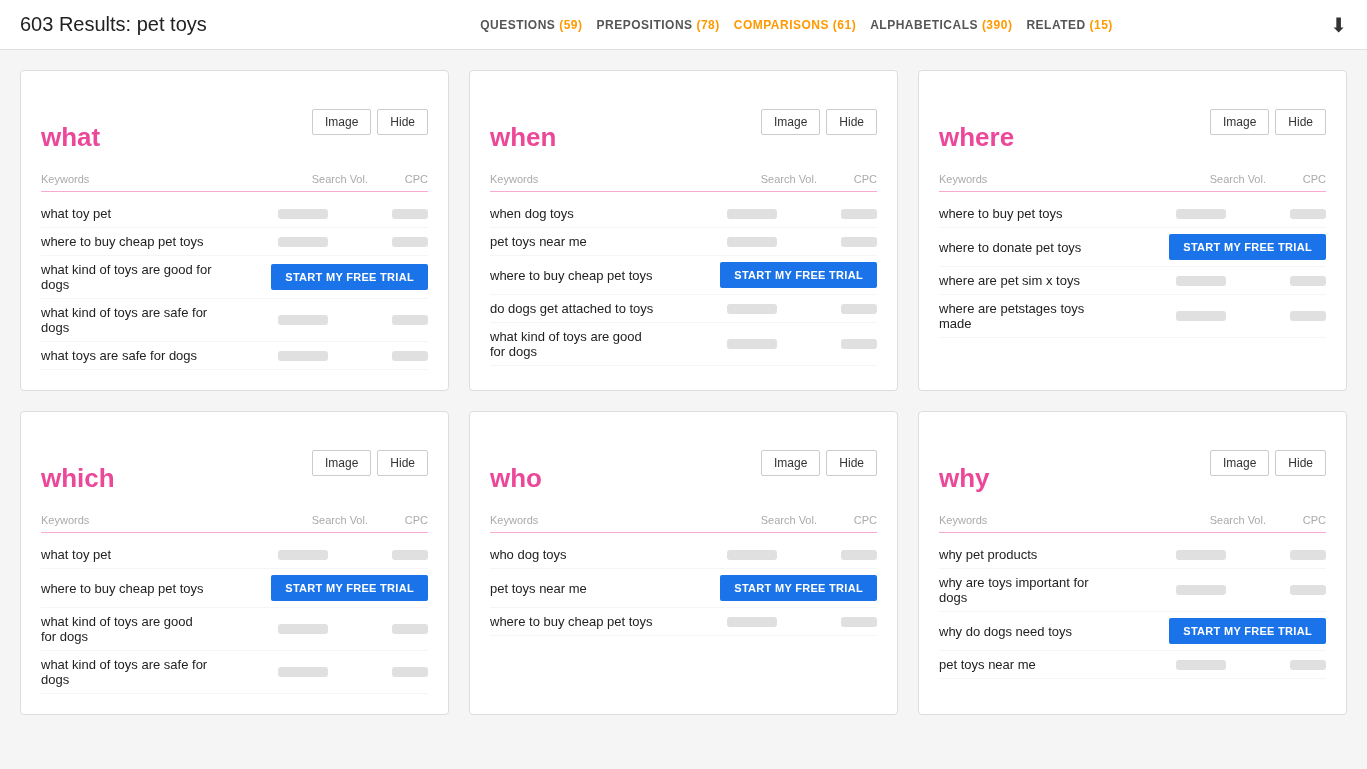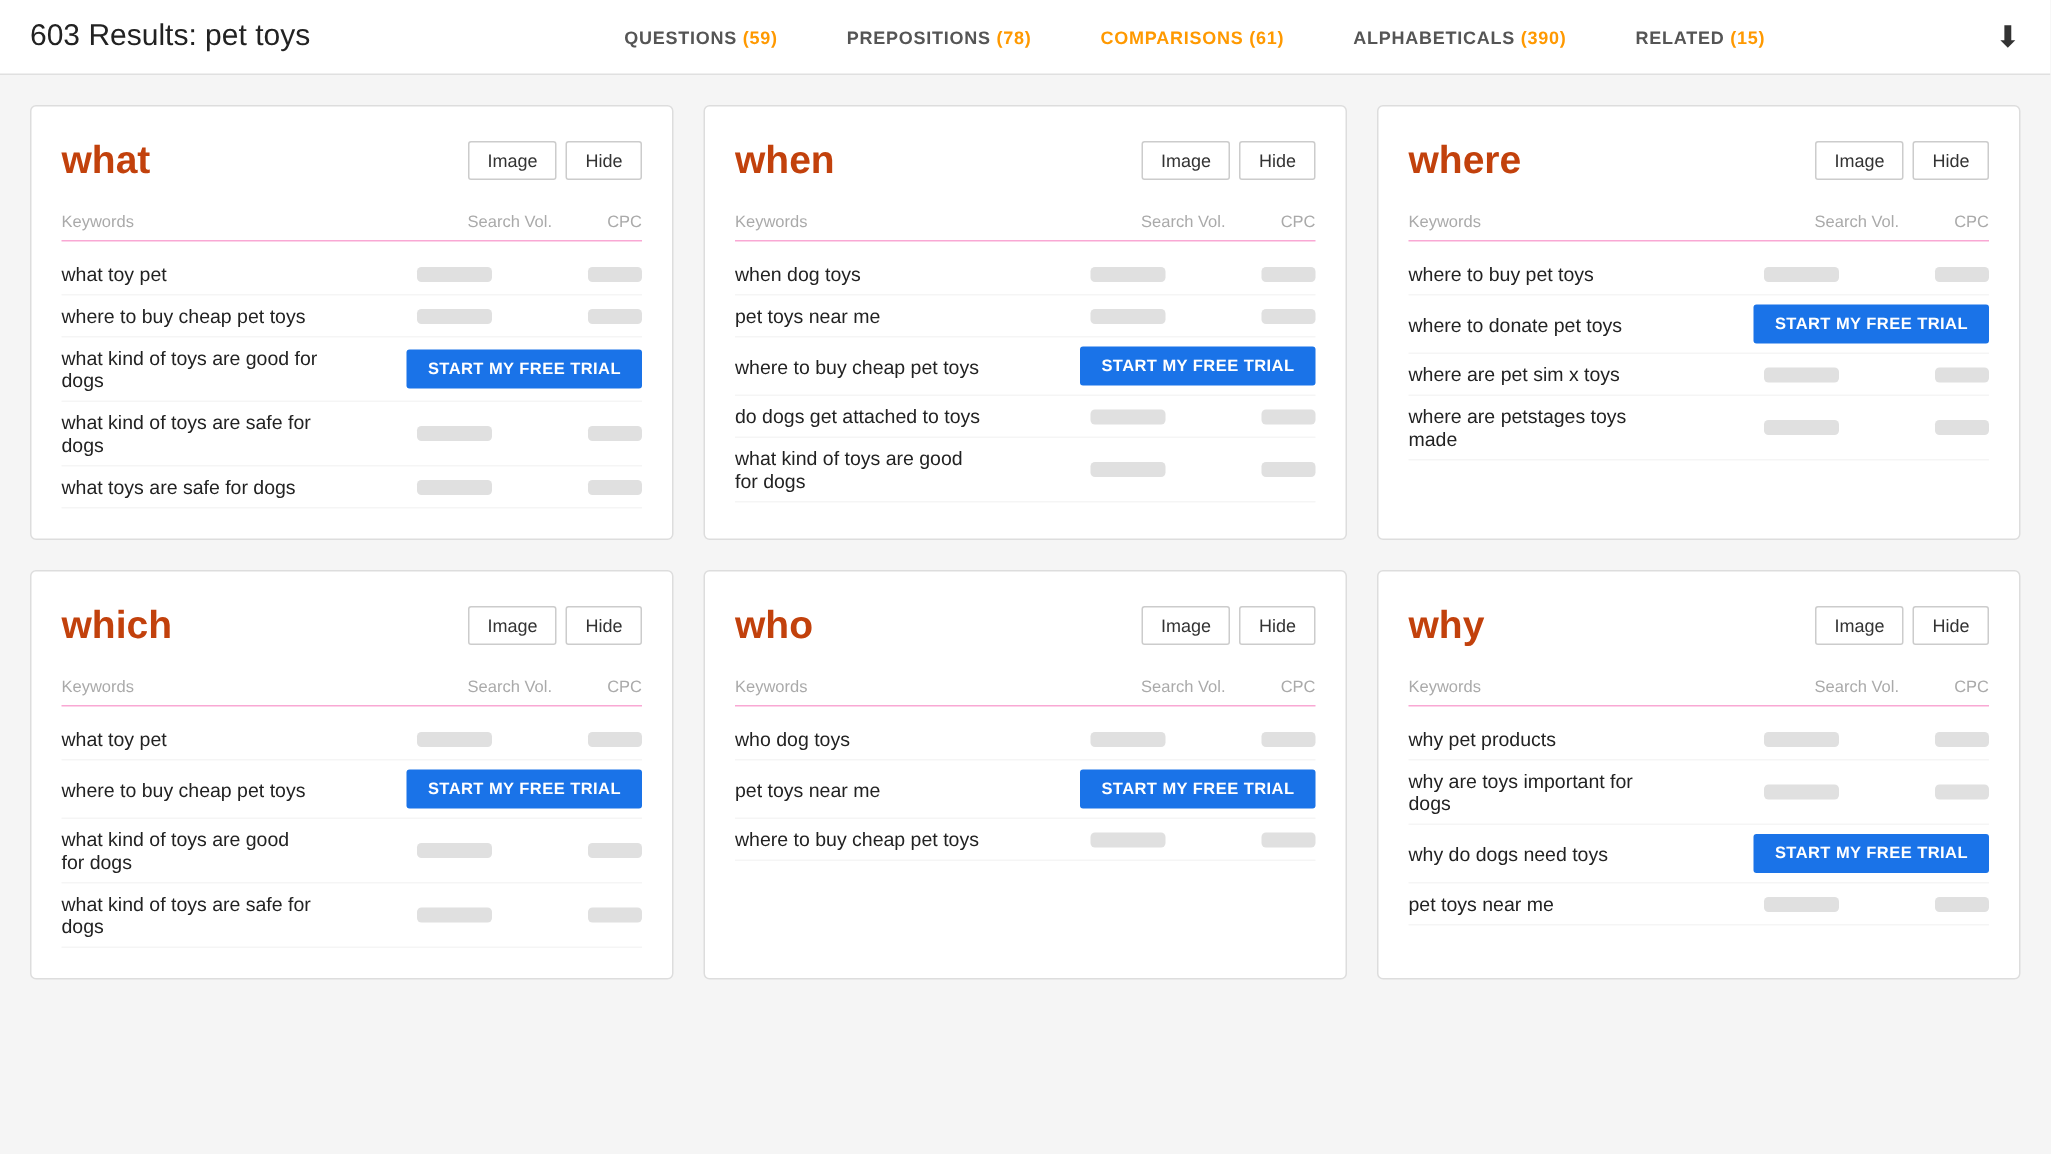--- a/index.html
+++ b/index.html
@@ -25,21 +25,21 @@
       white-space: nowrap;
     }
 
     .header-title span {
       font-weight: normal;
       color: #222;
     }
 
     .nav-tabs {
       display: flex;
-      gap: 46px;
+      gap: 14px;
       flex: 1;
       justify-content: center;
     }
 
     .nav-tab {
       font-size: 12px;
       font-weight: 600;
       letter-spacing: 0.5px;
       cursor: pointer;
       color: #888;
@@ -88,21 +88,22 @@
     .card-header {
       display: flex;
       align-items: center;
       justify-content: space-between;
       margin-bottom: 20px;
     }
 
     .card-title {
       font-size: 26px;
       font-weight: bold;
-      color: #c2410c;
+      color: #ec4899;
+      margin-top: 31px;
     }
 
     .card-actions {
       display: flex;
       gap: 6px;
     }
 
     .card-btn {
       border: 1px solid #ccc;
       background: #fff;

